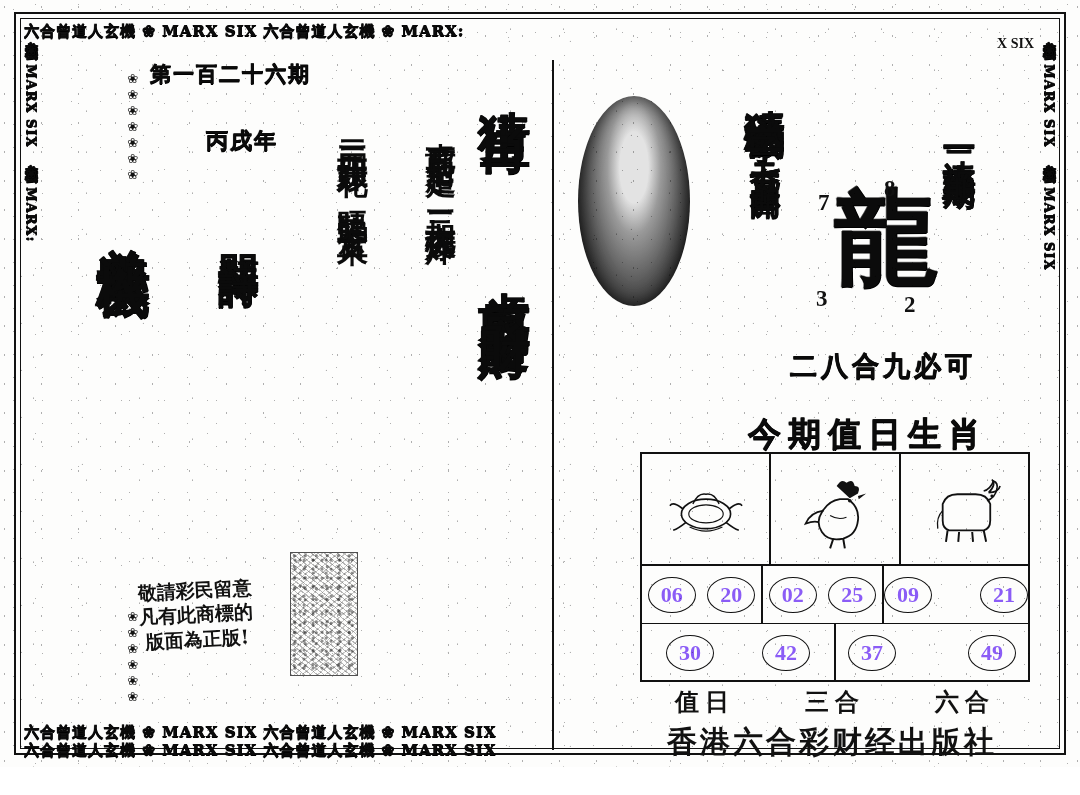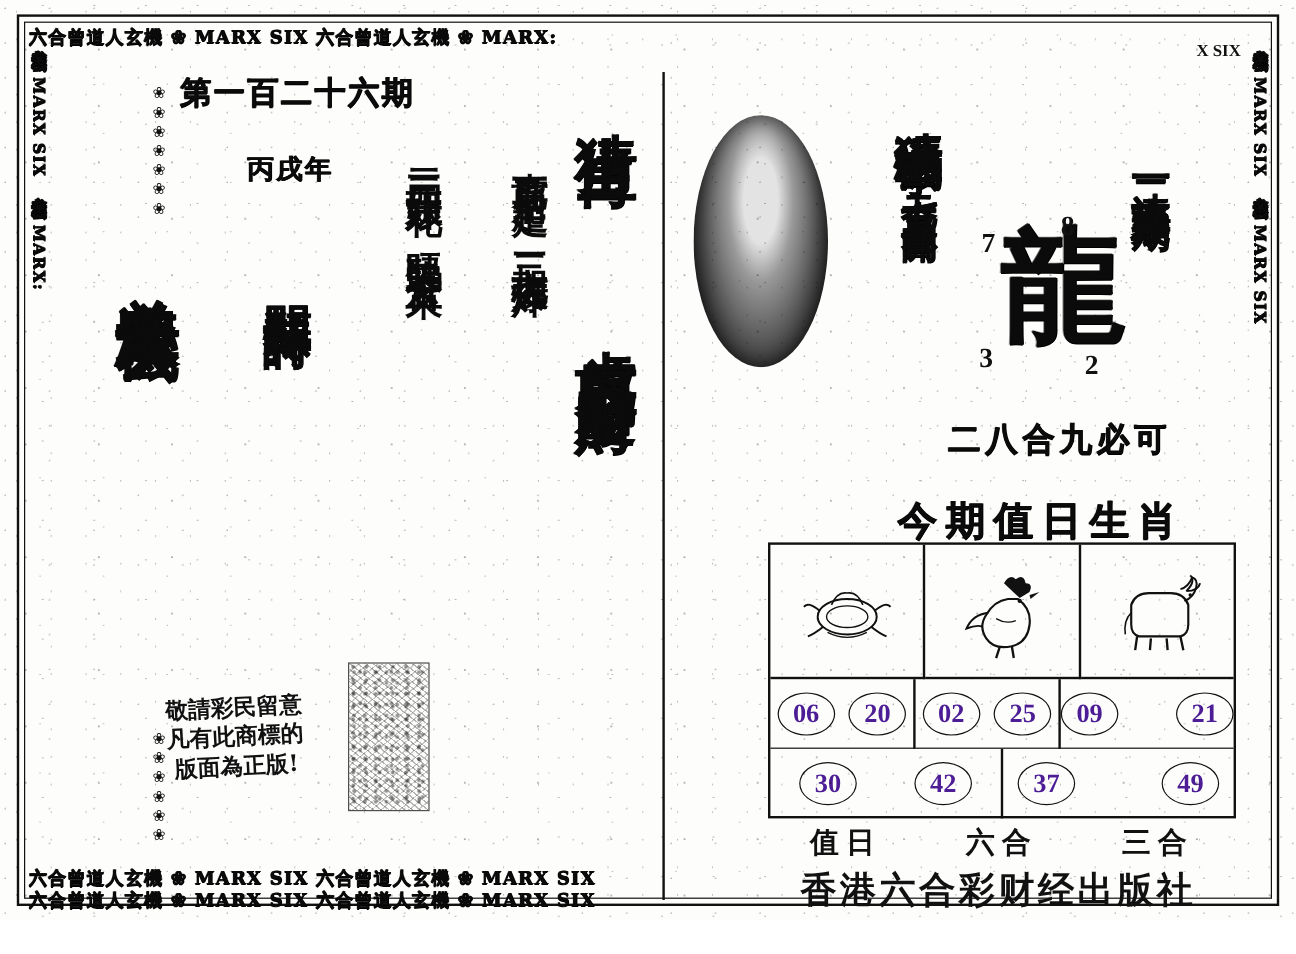--- a/index.html
+++ b/index.html
@@ -88,21 +88,21 @@
   .v {
     writing-mode: vertical-rl;
     text-orientation: upright;
     white-space: nowrap;
   }
 
   
   .issue-no {
     position: absolute;
     left: 150px; top: 60px;
-    font-size: 26px;
+    font-size: 21px;
     letter-spacing: 2px;
   }
   .year-label {
     position: absolute;
     left: 206px; top: 126px;
     font-size: 22px;
     letter-spacing: 2px;
   }
   .masthead {
     position: absolute;
@@ -268,21 +268,21 @@
     align-items: center;
     justify-content: space-around;
   }
   .tbl-cell:last-child { border-right: none; gap: 48px; }
   .tbl-row.animals .tbl-cell { border-bottom: 2px solid #111; }
   .tbl-row.nums.first .tbl-cell { border-bottom: 1px solid #111; }
   .num {
     font-family: "Liberation Serif", serif;
     font-size: 22px;
     font-weight: bold;
-    color: #4c1d95;
+    color: #8b5cf6;
     width: 46px;
     height: 34px;
     line-height: 34px;
     text-align: center;
     border: 1.6px solid #111;
     border-radius: 50%;
   }
   .animal { width: 82px; height: 86px; }
   .animal svg { width: 100%; height: 100%; display: block; }
 
@@ -429,20 +429,20 @@
       </div>
       <div class="tbl-cell">
         <span class="num">37</span>
         <span class="num">49</span>
       </div>
     </div>
   </div>
 
   <div class="foot-labels">
     <div>值日</div>
+    <div>三合</div>
     <div>六合</div>
-    <div>三合</div>
   </div>
 
   <div class="publisher">香港六合彩财经出版社</div>
 
   <div class="noise"></div>
 </div>
 
 </body></html>

